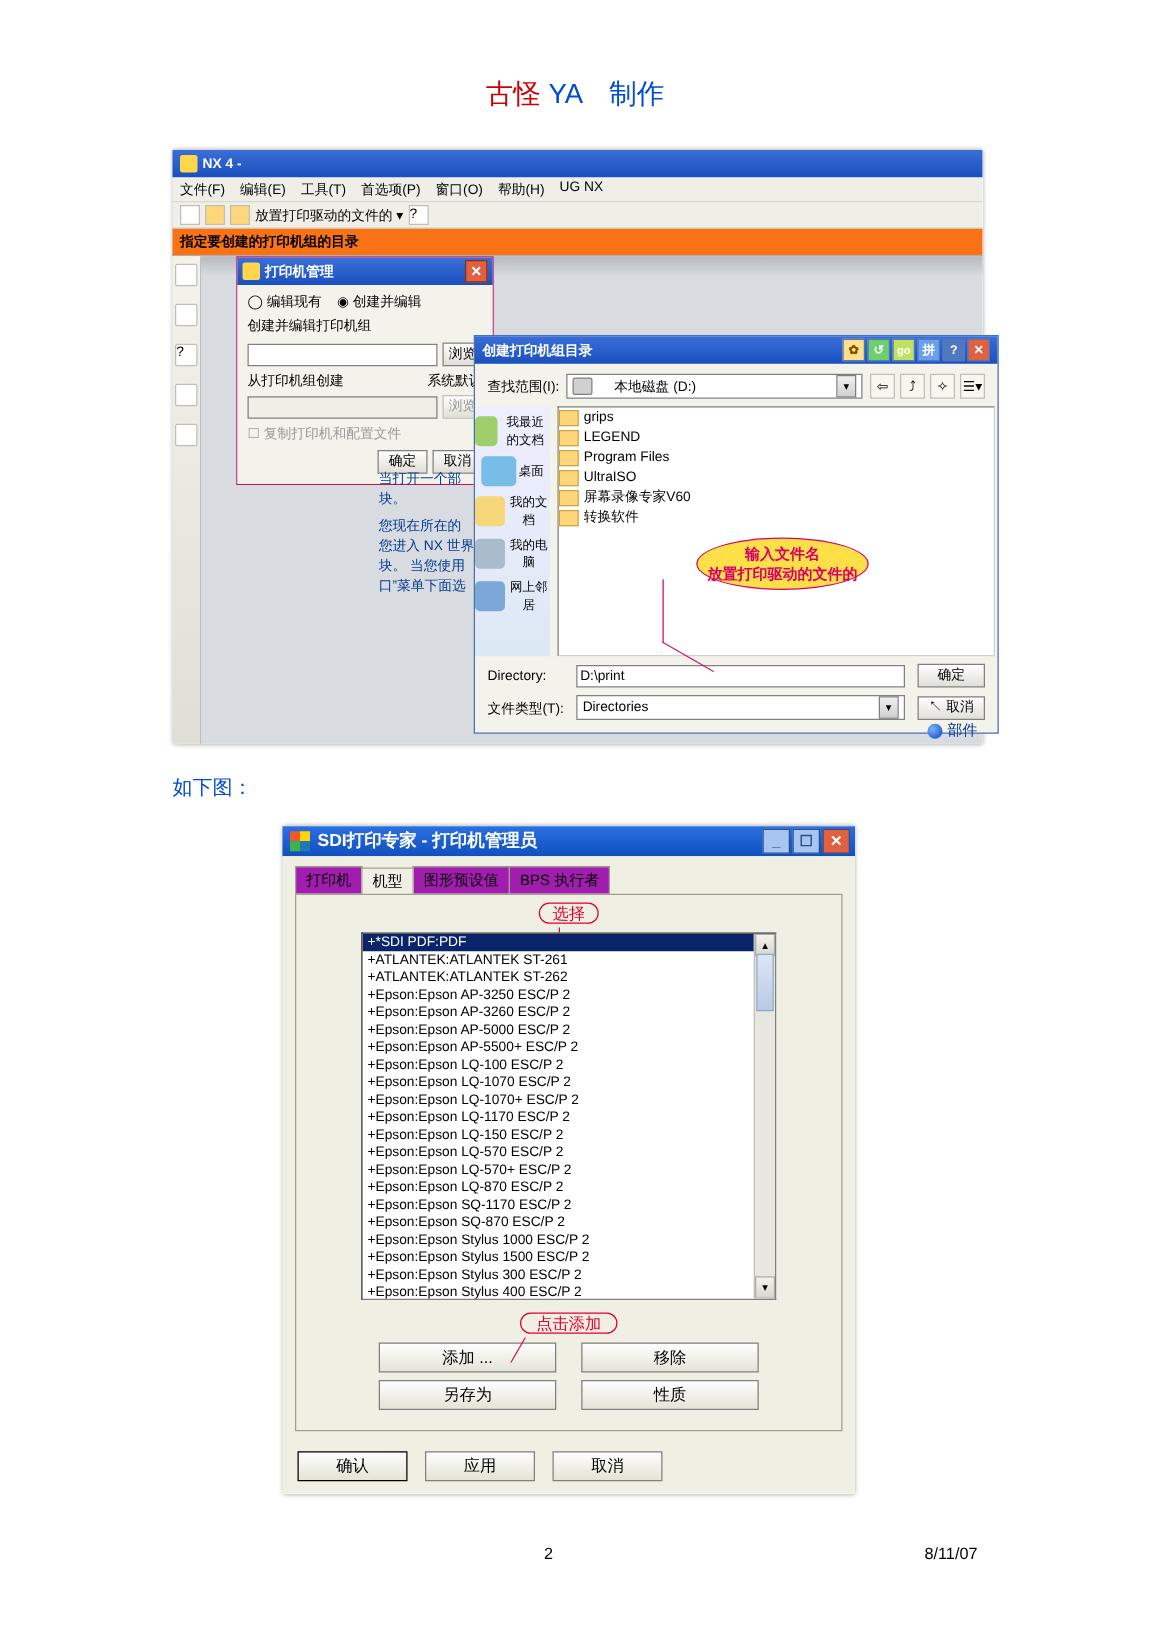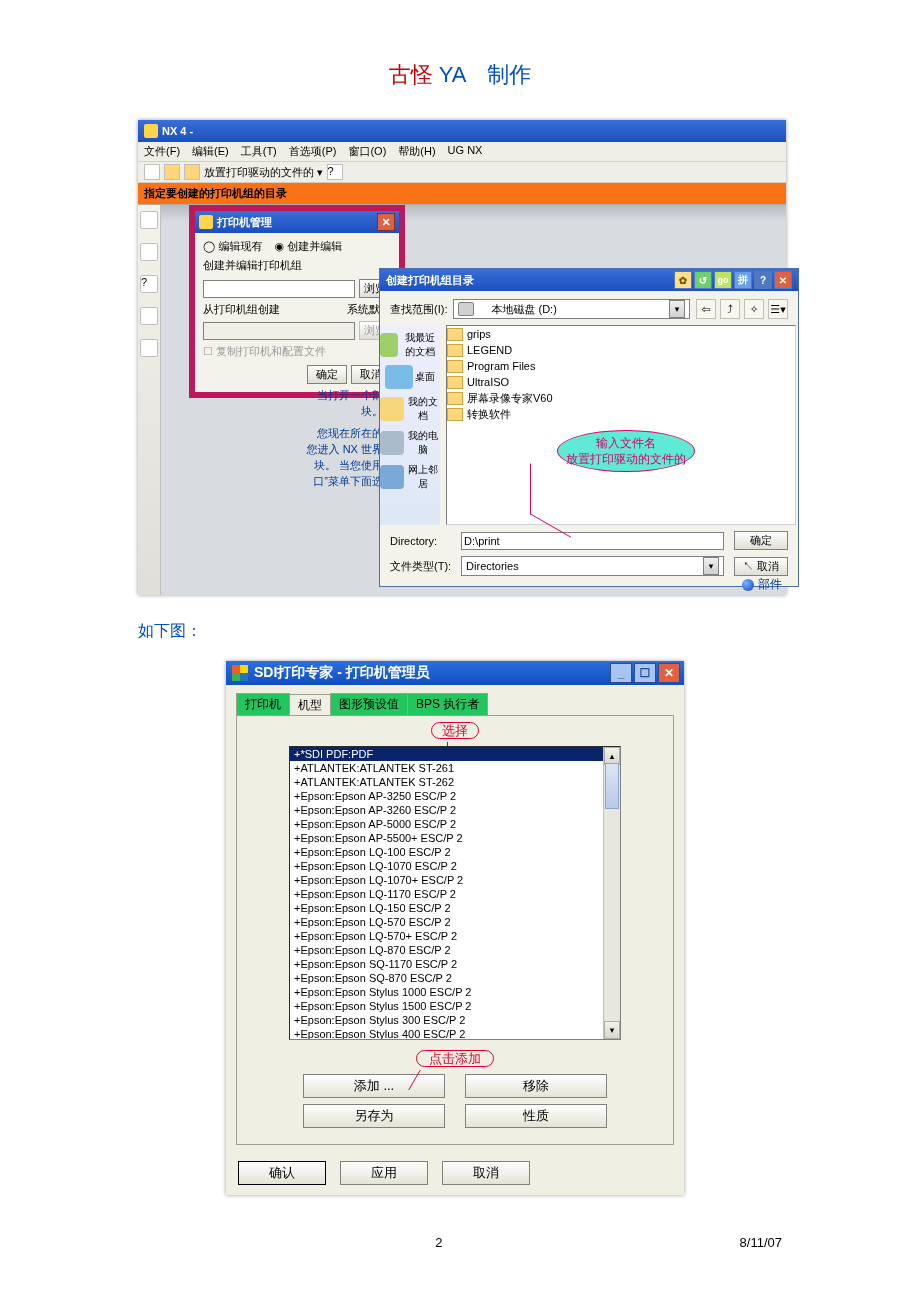--- a/index.html
+++ b/index.html
@@ -89,21 +89,21 @@
     position:absolute; top:0; left:0; right:0; height:16px;
     background: linear-gradient(#b6b9bf,#d8dbe0);
   }
   
   .dlg1 {
     position: absolute;
     top: 0px;
     left: 28px;
     width: 204px;
     background: #f4f3eb;
-    border: 6px solid #be185d;
+    border: 1px solid #be185d;
     font-size: 11px;
   }
   .dlg1-title {
     height: 18px;
     background: linear-gradient(#3a6fd8,#1a4fbf);
     color: #fff;
     font-weight: bold;
     padding: 2px 4px;
     display:flex; align-items:center; justify-content:space-between;
   }
@@ -114,27 +114,26 @@
   .dlg1-row { display:flex; gap:4px; align-items:center; margin-bottom:4px; }
   .xp-input { background:#fff; border:1px solid #808080; height:16px; flex:1; font-size:11px; padding:0 2px; }
   .xp-input.dis { background:#f0efe7; color:#999; }
   .xp-btn { height:19px; background:linear-gradient(#fefefe,#e0dfd7); border:1px solid #808080; font-size:11px; padding:0 8px; line-height:17px; }
   .xp-btn.sm { padding:0 4px; }
   .dlg1-chk { color:#999; margin:4px 0 6px 0; }
   .dlg1-okrow { display:flex; justify-content:flex-end; gap:4px; }
   
   .helptext {
     position:absolute;
-    top:182px; left:142px;
+    top:170px; left:142px;
     color:#003a93;
     font-size:11px;
     line-height:16px;
     width: 80px;
     overflow:hidden;
-    text-align:right;
   }
   
   .dlg2 {
     position:absolute;
     top:63px;
     left:218px;
     width:418px;
     background:#f4f3eb;
     border:1px solid #4a6eae;
     font-size:11px;
@@ -184,23 +183,24 @@
   .folder { display:flex; align-items:center; gap:4px; }
   .fico { width:14px; height:11px; background:#ffd77a; border:1px solid #caa64a; }
   .callout {
     position:absolute;
     left:110px; top:104px;
     color:#d9006c;
     font-size:12px;
     border:1px solid #d9006c;
     padding:4px 8px;
     border-radius:50%;
-    background:#5eead4;
+    background:#fde047;
     line-height:16px;
     text-align:center;
+    font-weight:bold;
   }
   .callout::after {
     content:"";
     position:absolute;
     left:-28px; top:44px;
     width:40px; height:50px;
     border-left:1px solid #d9006c;
     border-bottom:1px solid #d9006c;
     transform: skewY(30deg);
   }
@@ -251,21 +251,21 @@
   .s2-logo .c3{background:#3cb44b;} .s2-logo .c4{background:#1f77b4;}
   .winbtns { display:flex; gap:2px; }
   .winbtn { width:20px; height:18px; border:1px solid #2a4f90; display:flex; align-items:center; justify-content:center; font-size:12px; font-weight:bold; }
   .winbtn.min { background:#a8c4f0; color:#2a4f90; }
   .winbtn.max { background:#a8c4f0; color:#2a4f90; }
   .winbtn.cls { background:#e06040; color:#fff; }
   .s2-body { background:#f0efe3; padding:8px 10px 10px 10px; }
   .tabs { display:flex; font-size:12px; }
   .tab { padding:2px 8px; border:1px solid #a0a090; border-bottom:none; background:#f0efe3; margin-right:-1px; }
   .tab.act { background:#f0efe3; position:relative; top:1px; }
-  .tab.inact { background:#22c55e; }
+  .tab.inact { background:#a21caf; }
   .tabpane { border:1px solid #a0a090; background:#f0efe3; padding:14px 14px 16px 14px; position:relative; }
   .sel-caption {
     position:relative;
     text-align:center;
     margin:-8px 0 6px 0;
   }
   .sel-caption span {
     color:#e00030;
     border:1px solid #e00030;
     padding:0 10px;

